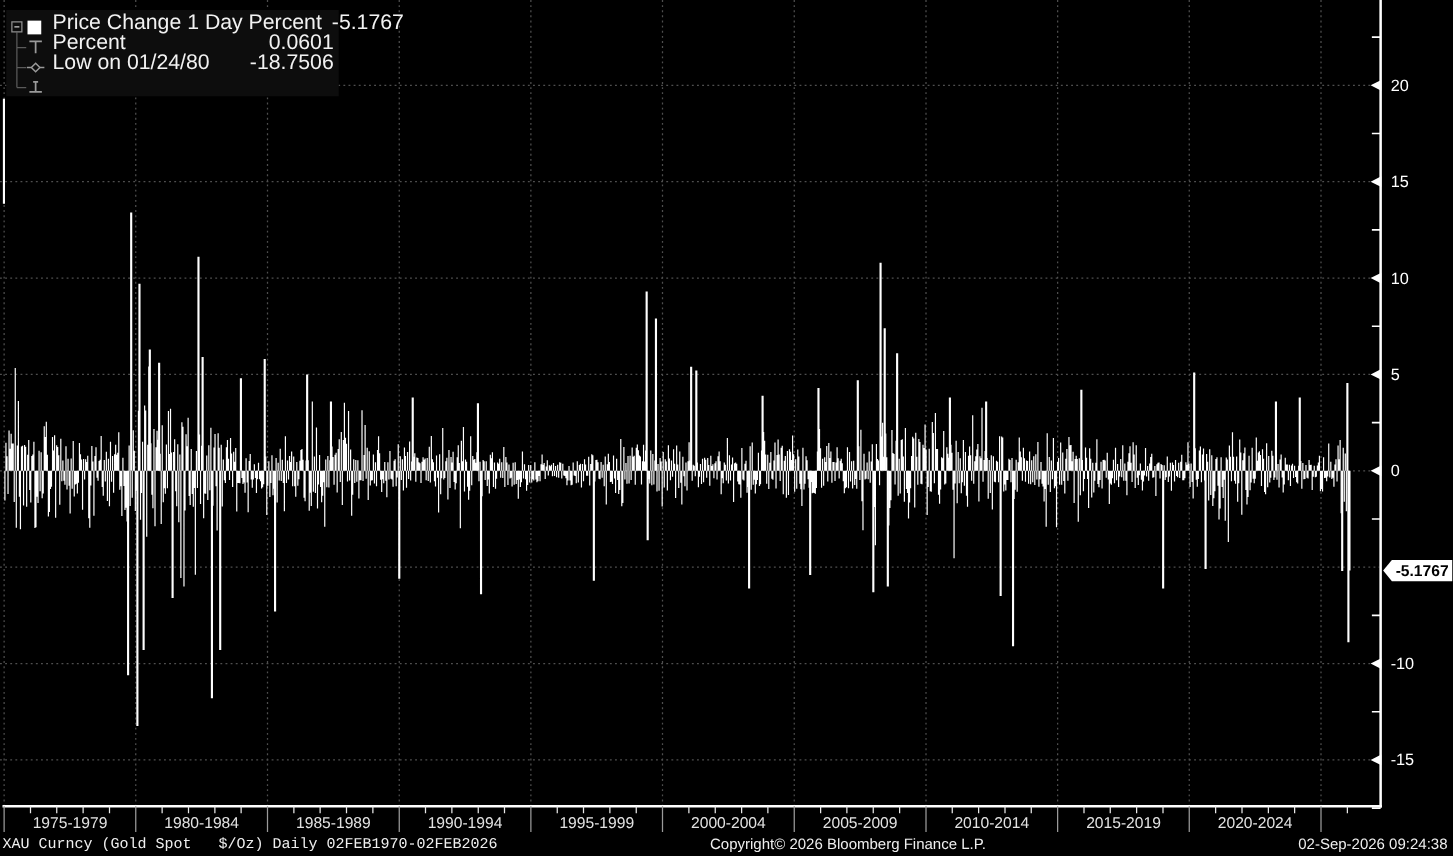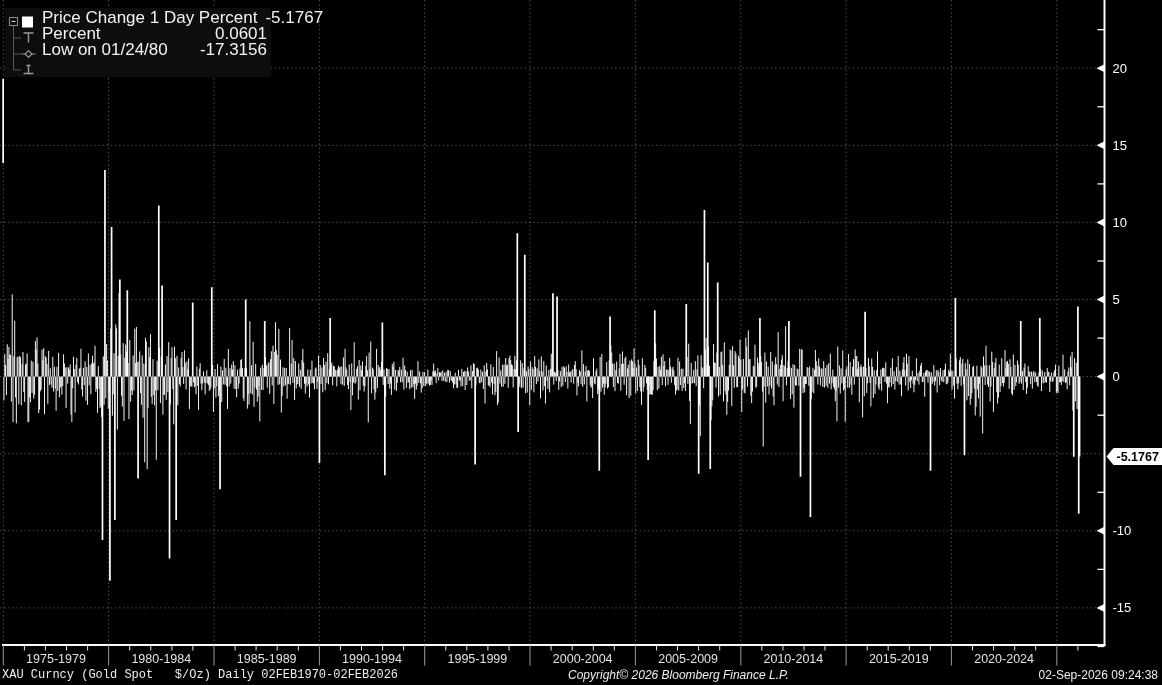--- a/index.html
+++ b/index.html
@@ -9,21 +9,21 @@
   
   .legend{position:absolute;left:5px;top:8px;width:266px;height:69px;background:#0d0d0d;}
   .legend-tree{position:absolute;left:2px;top:3px;}
   .legend-rows{position:absolute;left:37px;top:2px;right:4px;}
   .legend-row{display:flex;justify-content:space-between;height:16px;line-height:16px;
               font-size:17px;color:#f2f2f2;white-space:nowrap;}
   .legend-row .val{margin-left:8px;}
   
   .footer{position:absolute;left:0;right:0;bottom:0;height:19px;font-size:12px;color:#efefef;}
   .footer .ticker{position:absolute;left:2px;top:2px;white-space:pre;font-family:Liberation Mono, monospace;}
-  .footer .copyright{position:absolute;left:568px;top:2px;font-style:italic;}
+  .footer .copyright{position:absolute;left:568px;top:2px;}
   .footer .timestamp{position:absolute;right:4px;top:2px;}
 </style>
 </head>
 <body>
 
 <div class="stage">
 
   <svg id="chart-svg" width="1162" height="685" viewBox="0 0 1162 685">
       <rect x="0" y="0" width="1162" height="685" fill="#000000"></rect>
       <g stroke="#4f4f4f" stroke-width="1" stroke-dasharray="1.5 2.6">
@@ -170,21 +170,21 @@
       <div class="legend-row">
         <span>Price Change 1 Day Percent</span>
         <span class="val">-5.1767</span>
       </div>
       <div class="legend-row">
         <span>Percent</span>
         <span class="val">0.0601</span>
       </div>
       <div class="legend-row">
         <span>Low on 01/24/80</span>
-        <span class="val">-17.3156</span>
+        <span class="val">-18.7506</span>
       </div>
     </div>
   </div>
 
   <div class="footer">
     <span class="ticker">XAU Curncy (Gold Spot   $/Oz) Daily 02FEB1970-02FEB2026</span>
     <span class="copyright">Copyright© 2026 Bloomberg Finance L.P.</span>
     <span class="timestamp">02-Sep-2026 09:24:38</span>
   </div>
 

